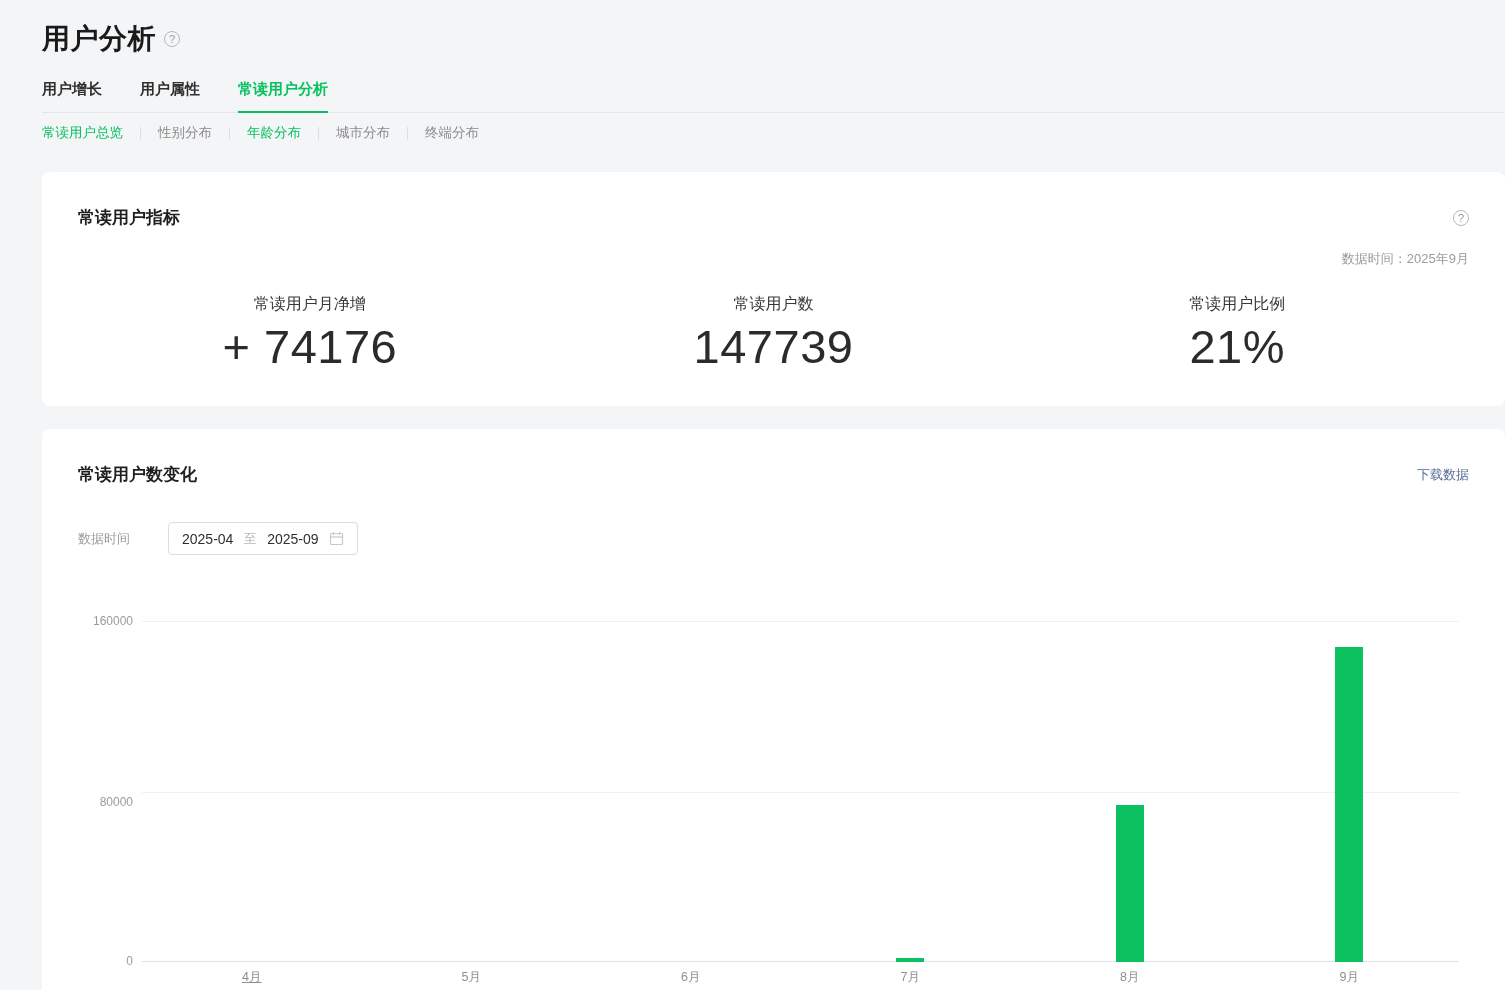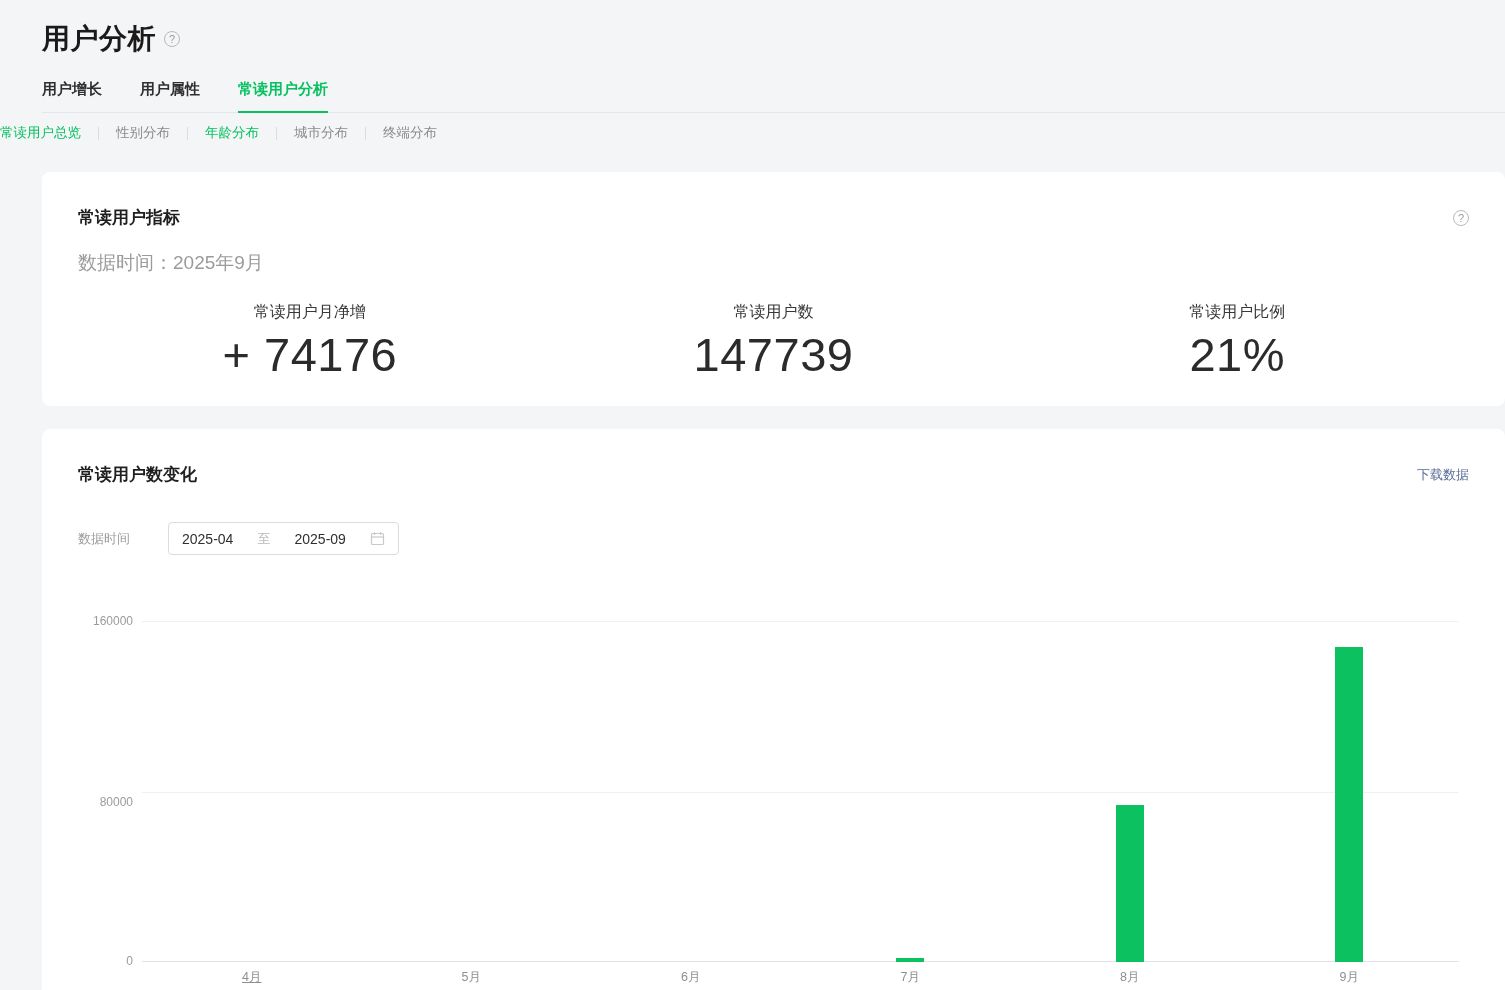--- a/index.html
+++ b/index.html
@@ -33,52 +33,52 @@
     padding-bottom: 13px; margin-right: 38px;
     cursor: pointer; position: relative;
   }
   .tab.active { color: #07C160; }
   .tab.active::after {
     content: ""; position: absolute; left: 0; right: 0; bottom: -1px;
     height: 2px; background: #07C160;
   }
 
   
-  .subtab-bar { margin-top: 11px; display: flex; align-items: center; font-family: Liberation Mono, monospace; }
+  .subtab-bar { margin-left: 42px; margin-top: 11px; display: flex; align-items: center; font-family: Liberation Mono, monospace; }
   .subtab { font-size: 13.5px; color: #8b8b8b; cursor: pointer; }
   .subtab.green { color: #07C160; }
   .subtab-divider { width: 1px; height: 13px; background: #dddddd; margin: 0 17px; }
 
   
   .card {
     background: #ffffff; border-radius: 8px;
     margin-left: 42px;
   }
   .card-1 { margin-top: 30px; height: 234px; padding: 34px 36px 0 36px; }
   .card-2 { margin-top: 23px; height: 583px; padding: 34px 36px 0 36px; }
 
   .card-title-row { display: flex; align-items: center; justify-content: space-between; }
   .card-title { font-size: 17px; font-weight: 700; color: #1f1f1f; }
-  .data-time { margin-top: 21px; font-size: 19px; color: #9b9b9b; }
+  .data-time { margin-top: 21px; font-size: 13px; color: #9b9b9b; text-align: right; }
 
   
   .metrics-row { display: flex; margin-top: 26px; }
   .metric { flex: 1; text-align: center; }
   .metric-label { font-size: 16px; color: #383838; }
   .metric-value {
     margin-top: 4px; font-size: 47px; font-weight: 400;
     color: #2b2b2b; letter-spacing: 0.5px;
   }
 
   
   .download-link { font-size: 13px; color: #576b95; cursor: pointer; }
   .filter-row { margin-top: 36px; display: flex; align-items: center; }
   .filter-label { font-size: 13px; color: #9b9b9b; width: 90px; }
   .date-range {
-    display: flex; align-items: center; height: 33px; width: 231px;
+    display: flex; align-items: center; height: 33px; width: 190px;
     border: 1px solid #dcdcdc; border-radius: 4px;
     padding: 0 13px; justify-content: space-between; cursor: pointer;
     background: #fff;
   }
   .date-value { font-size: 14px; color: #2f2f2f; }
   .date-to { font-size: 13px; color: #b9b9b9; }
   .calendar-icon { display: inline-flex; color: #c9c9c9; }
 
   
   .chart-wrap { margin-top: 66px; position: relative; }

